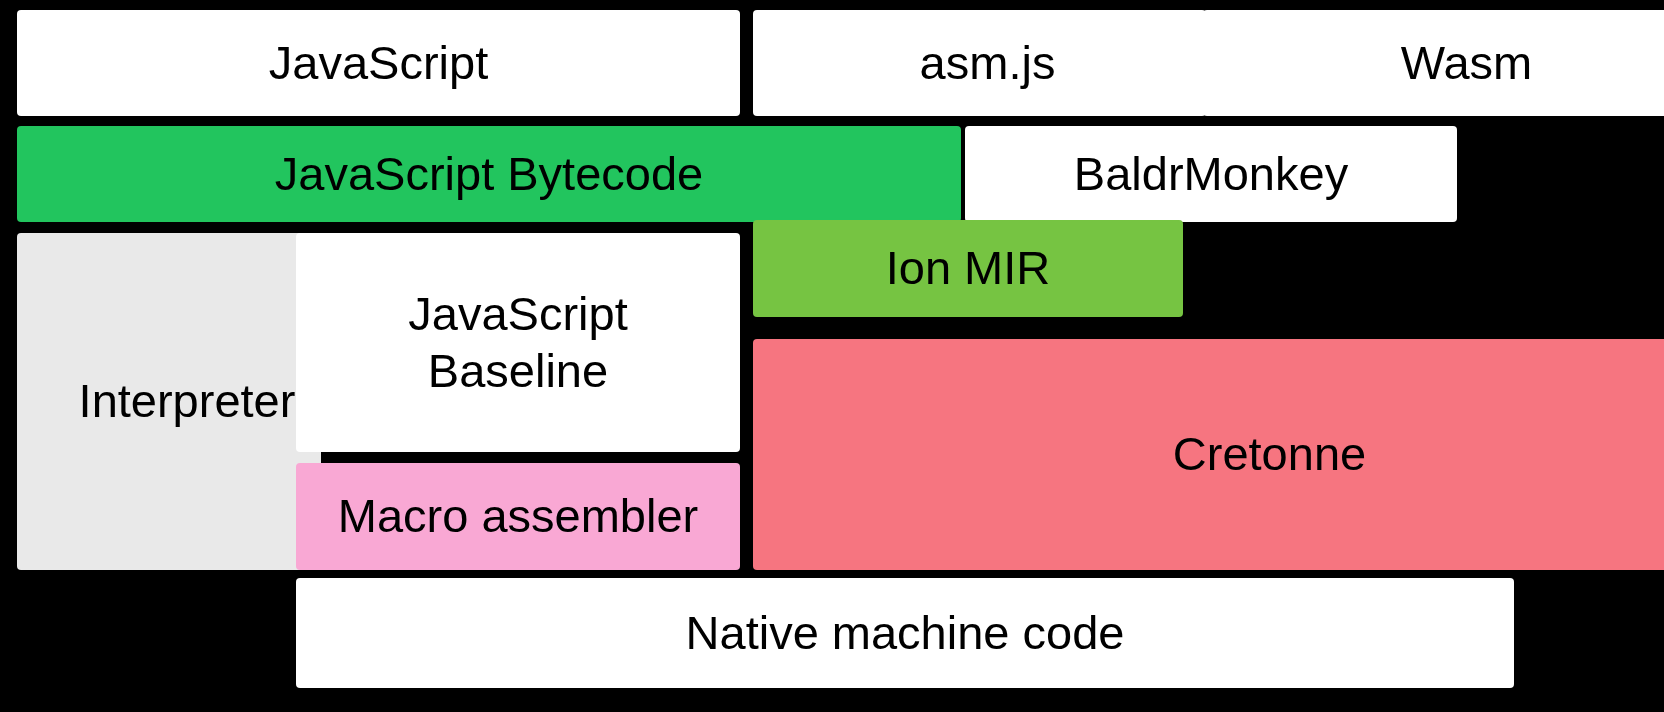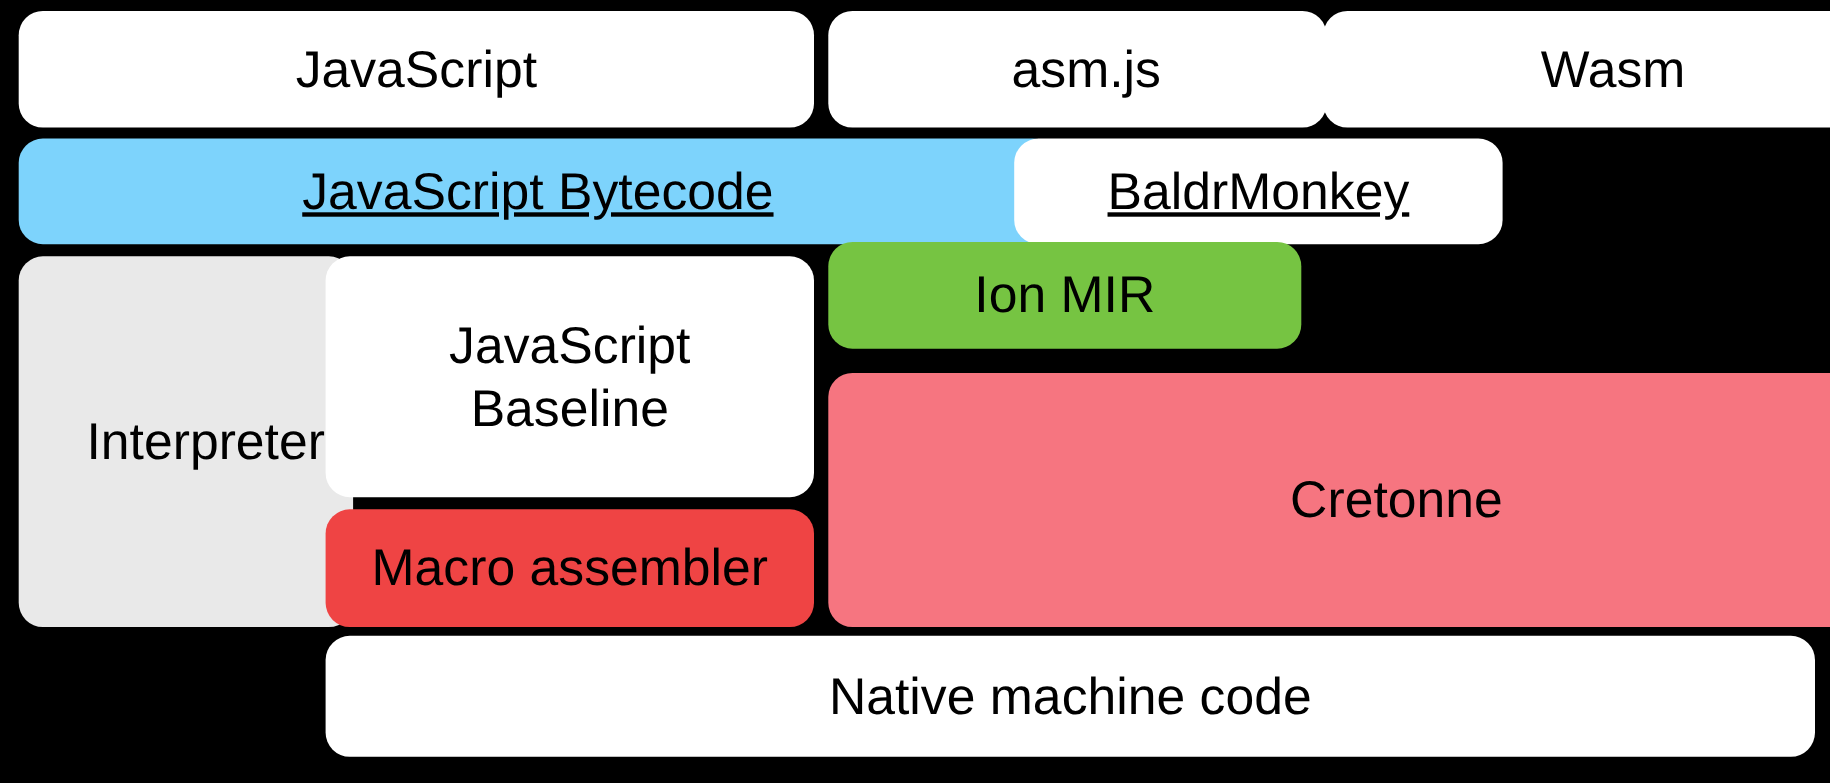--- a/index.html
+++ b/index.html
@@ -7,62 +7,62 @@
     width: 1664px;
     height: 712px;
     background: #000000;
     position: relative;
     overflow: hidden;
     font-family: "Liberation Sans", sans-serif;
   }
   .box {
     position: absolute;
     background: #ffffff;
-    border-radius: 22px;
+    border-radius: 4px;
     display: flex;
     align-items: center;
     justify-content: center;
     color: #000000;
     font-size: 47px;
     line-height: 1.2;
     text-align: center;
     white-space: pre-line;
     letter-spacing: 0px;
   }
   
   .b-javascript          { left: 17px;   top: 10px;  width: 723px;  height: 106px; }
   .b-asmjs               { left: 753px;  top: 10px;  width: 437px;  height: 106px; padding-left: 16px; }
   .b-wasm                { left: 1203px; top: 10px;  width: 447px;  height: 106px; }
   .b-javascript-bytecode { left: 17px;   top: 126px; width: 944px;  height: 96px;  }
-  .b-baldrmonkey         { left: 922px;  top: 126px; width: 444px;  height: 96px; text-decoration: underline;  }
+  .b-baldrmonkey         { left: 965px;  top: 126px; width: 492px;  height: 96px;  }
   .b-interpreter         { left: 17px;   top: 233px; width: 268px;  height: 337px; padding-left: 36px; }
   .b-javascript-baseline { left: 296px;  top: 233px; width: 444px;  height: 219px; }
   .b-ion-mir             { left: 753px;  top: 220px; width: 430px;  height: 97px;  }
   .b-cretonne            { left: 753px;  top: 339px; width: 1033px;  height: 231px; }
   .b-macro-assembler     { left: 296px;  top: 463px; width: 444px;  height: 107px; }
-  .b-native-machine-code { left: 296px;  top: 578px; width: 1354px; height: 110px; }
+  .b-native-machine-code { left: 296px;  top: 578px; width: 1218px; height: 110px; }
 </style>
 </head>
 <body>
 
 <div>
 
   <div class="box b-javascript" style="background-color: rgb(255, 255, 255);">
     <span>JavaScript</span>
   </div>
 
   <div class="box b-asmjs" style="background-color: rgb(255, 255, 255);">
     <span>asm.js</span>
   </div>
 
   <div class="box b-wasm" style="background-color: rgb(255, 255, 255); padding-left: 40px;">
     <span>Wasm</span>
   </div>
 
-  <div class="box b-javascript-bytecode" style="background-color: #7dd3fc; text-decoration: underline;">
+  <div class="box b-javascript-bytecode" style="background-color: #22c55e;">
     <span>JavaScript Bytecode</span>
   </div>
 
   <div class="box b-baldrmonkey" style="background-color: rgb(255, 255, 255);">
     <span>BaldrMonkey</span>
   </div>
 
   <div class="box b-interpreter" style="background-color: rgb(233, 233, 233);">
     <span>Interpreter</span>
   </div>
@@ -73,21 +73,21 @@
   </div>
 
   <div class="box b-ion-mir" style="background-color: rgb(118, 196, 66);">
     <span>Ion MIR</span>
   </div>
 
   <div class="box b-cretonne" style="background-color: rgb(246, 117, 128);">
     <span>Cretonne</span>
   </div>
 
-  <div class="box b-macro-assembler" style="background-color: #ef4444;">
+  <div class="box b-macro-assembler" style="background-color: #f9a8d4;">
     <span>Macro assembler</span>
   </div>
 
   <div class="box b-native-machine-code" style="background-color: rgb(255, 255, 255);">
     <span>Native machine code</span>
   </div>
 
 </div>
 
 </body></html>

